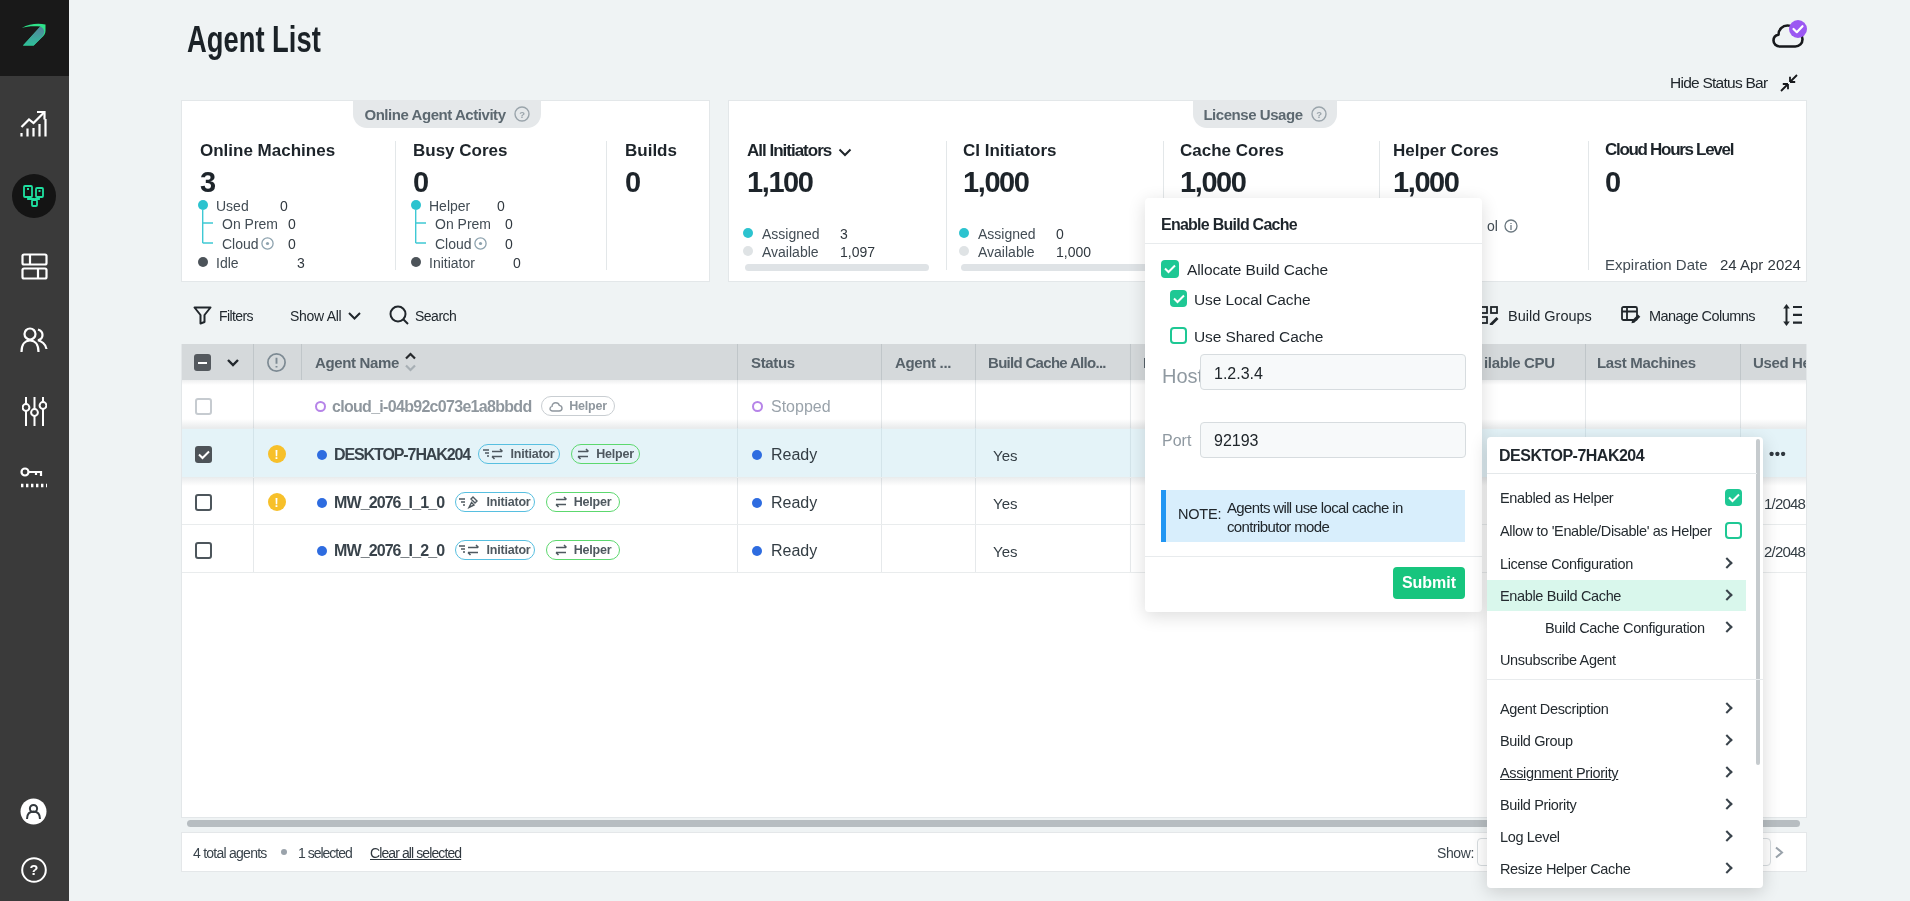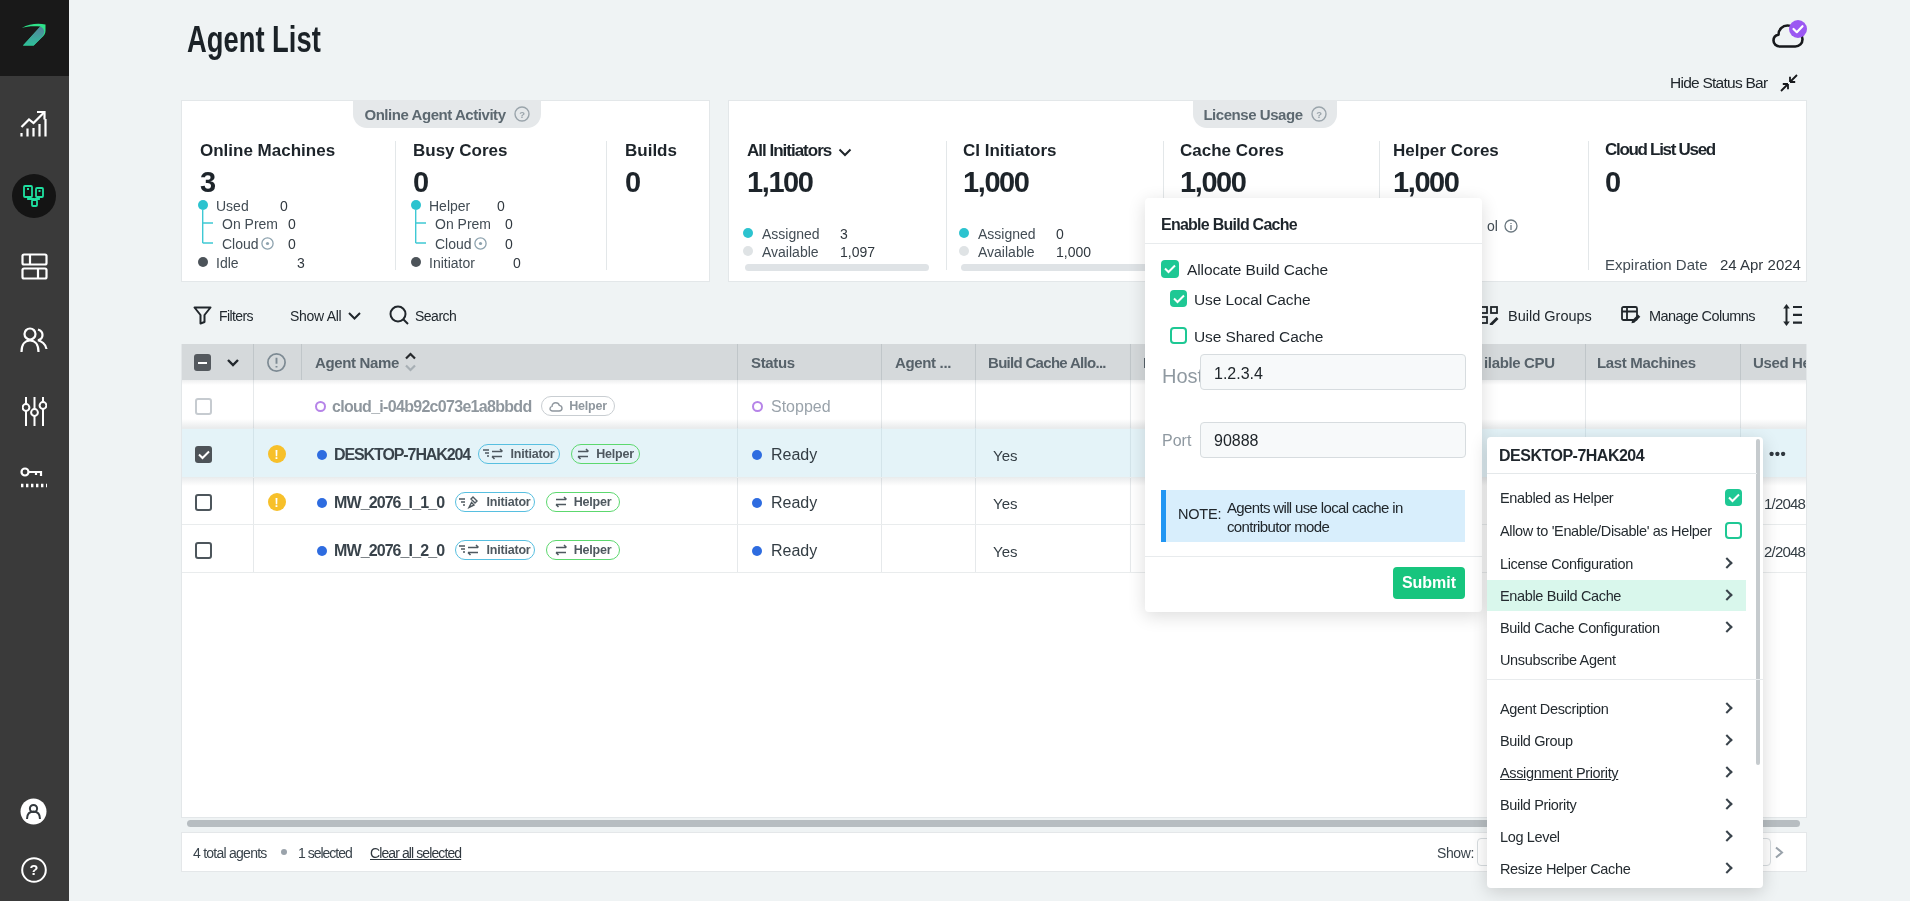--- a/index.html
+++ b/index.html
@@ -207,21 +207,21 @@
 <div class="biglabel" style="left:1180px;top:141px;">Cache Cores</div>
 <div class="bignum" style="left:1180px;top:166px;letter-spacing:-1.4px;">1,000</div>
 <div class="biglabel" style="left:1393px;top:141px;">Helper Cores</div>
 <div class="bignum" style="left:1393px;top:166px;letter-spacing:-1.4px;">1,000</div>
 <div class="tree" style="left:1487px;top:218px;">ol</div>
 <svg class="abs" style="left:1504px;top:219px;" width="14" height="14" viewBox="0 0 14 14">
     <circle cx="7" cy="7" r="6" fill="none" stroke="#6b7880" stroke-width="1.3"></circle>
     <text x="7" y="10.5" font-size="9" fill="#6b7880" text-anchor="middle" font-weight="bold">i</text>
   </svg>
 
-<div class="biglabel" style="left:1605px;top:140px;letter-spacing:-1.3px;">Cloud List Used</div>
+<div class="biglabel" style="left:1605px;top:140px;letter-spacing:-1.3px;">Cloud Hours Level</div>
 <div class="bignum" style="left:1605px;top:166px;">0</div>
 <div class="tree" style="left:1605px;top:256px;font-size:15px;">Expiration Date</div>
 <div class="tree" style="left:1720px;top:256px;font-size:15px;color:#30383f;">24 Apr 2024</div>
 
 <svg class="abs" style="left:193px;top:306px;" width="19" height="19" viewBox="0 0 19 19">
   <path d="M1.5,1.5 L17.5,1.5 L11.5,9 L11.5,16 L7.5,17.5 L7.5,9 Z" fill="none" stroke="#20262b" stroke-width="2" stroke-linejoin="round"></path>
 </svg>
 <div class="t" style="left:219px;top:308px;font-size:14px;letter-spacing:-0.6px;">Filters</div>
 <div class="t" style="left:290px;top:308px;font-size:14px;letter-spacing:-0.3px;">Show All</div>
 <svg class="abs" style="left:348px;top:312px;" width="13" height="8" viewBox="0 0 13 8">
@@ -434,21 +434,21 @@
     <path d="M1,4.5 L4.5,8 L11,1.5" fill="none" stroke="#fff" stroke-width="2"></path>
   </svg>
 <div class="t" style="left:1194px;top:291px;font-size:15.5px;color:#1f262c;letter-spacing:-0.1px;">Use Local Cache</div>
 <div class="cb" style="left:1170px;top:327px;width:17px;height:17px;border:2px solid #1ec894;border-radius:4px;background:#fff;"></div>
 <div class="t" style="left:1194px;top:328px;font-size:15.5px;color:#1f262c;letter-spacing:-0.1px;">Use Shared Cache</div>
 <div class="t" style="left:1162px;top:365px;font-size:20px;color:#8f99a1;">Host</div>
 <div class="abs" style="left:1200px;top:354px;width:266px;height:36px;border:1px solid #d7dcdf;border-radius:4px;background:#f7f9fa;"></div>
 <div class="t" style="left:1214px;top:365px;font-size:16px;color:#20262b;">1.2.3.4</div>
 <div class="t" style="left:1162px;top:432px;font-size:16px;color:#8f99a1;">Port</div>
 <div class="abs" style="left:1200px;top:422px;width:266px;height:36px;border:1px solid #d7dcdf;border-radius:4px;background:#f7f9fa;"></div>
-<div class="t" style="left:1214px;top:432px;font-size:16px;color:#20262b;">90888</div>
+<div class="t" style="left:1214px;top:432px;font-size:16px;color:#20262b;">92193</div>
 <div class="abs" style="left:1161px;top:490px;width:304px;height:52px;background:#d8eefc;"></div>
 <div class="abs" style="left:1161px;top:490px;width:5px;height:52px;background:#2196f3;"></div>
 <div class="t" style="left:1178px;top:506px;font-size:14.5px;color:#20262b;letter-spacing:-0.2px;">NOTE:</div>
 <div class="t" style="left:1227px;top:499px;font-size:15px;color:#20262b;letter-spacing:-0.65px;">Agents will use local cache in</div>
 <div class="t" style="left:1227px;top:518px;font-size:15px;color:#20262b;letter-spacing:-0.65px;">contributor mode</div>
 <div class="abs" style="left:1145px;top:556px;width:337px;height:1px;background:#e8ebed;"></div>
 <div class="abs" style="left:1393px;top:567px;width:72px;height:32px;background:#17c57e;border-radius:4px;display:flex;align-items:center;justify-content:center;color:#fff;font-weight:bold;font-size:16px;">Submit</div>
 
 <div class="abs" style="left:1487px;top:437px;width:276px;height:451px;background:#fff;border-radius:4px;box-shadow:0 4px 18px rgba(0,0,0,0.16);"></div>
 <div class="abs" style="left:1756px;top:439px;width:4px;height:326px;border-radius:2px;background:#c6cbce;"></div>
@@ -459,21 +459,21 @@
 <svg class="abs" style="left:1728px;top:493px;" width="12" height="10" viewBox="0 0 12 10">
     <path d="M1,4.5 L4.5,8 L11,1.5" fill="none" stroke="#fff" stroke-width="2"></path>
   </svg>
 <div class="menu-item" style="top:523px;">Allow to 'Enable/Disable' as Helper</div>
 <div class="cb" style="left:1725px;top:522px;border:2px solid #1ec894;border-radius:4px;background:#fff;"></div>
 <div class="menu-item" style="top:556px;">License Configuration</div>
 <div class="chev" style="left:1723px;top:559px;"></div>
 <div class="abs" style="left:1487px;top:580px;width:259px;height:31px;background:#d9f7ec;"></div>
 <div class="menu-item" style="top:588px;">Enable Build Cache</div>
 <div class="chev" style="left:1723px;top:591px;border-width:2.5px;"></div>
-<div class="menu-item" style="top:620px;">Build Cache Configuration</div>
+<div class="menu-item" style="top:620px;margin-left:45px;">Build Cache Configuration</div>
 <div class="chev" style="left:1723px;top:623px;"></div>
 <div class="menu-item" style="top:652px;">Unsubscribe Agent</div>
 <div class="abs" style="left:1487px;top:679px;width:276px;height:1px;background:#e8ebed;"></div>
 <div class="menu-item" style="top:701px;">Agent Description</div>
 <div class="chev" style="left:1723px;top:704px;"></div>
 <div class="menu-item" style="top:733px;">Build Group</div>
 <div class="chev" style="left:1723px;top:736px;"></div>
 <div class="menu-item" style="top:765px;text-decoration:underline;">Assignment Priority</div>
 <div class="chev" style="left:1723px;top:768px;"></div>
 <div class="menu-item" style="top:797px;">Build Priority</div>

